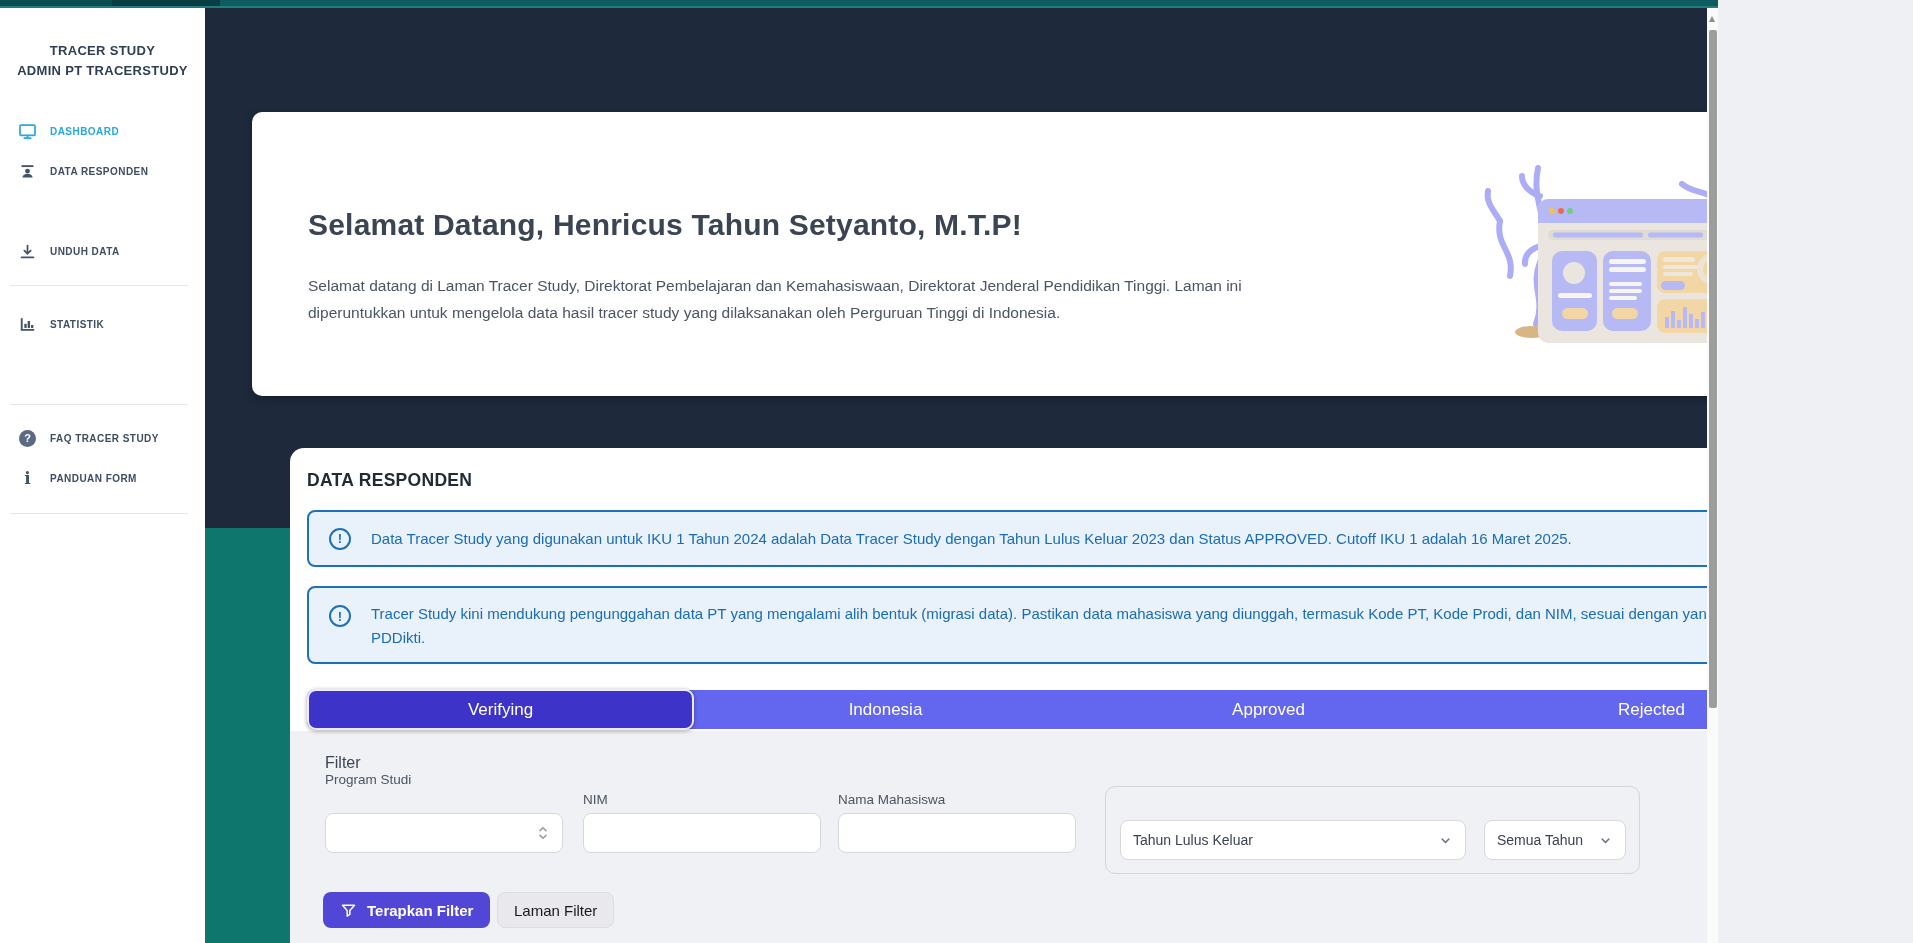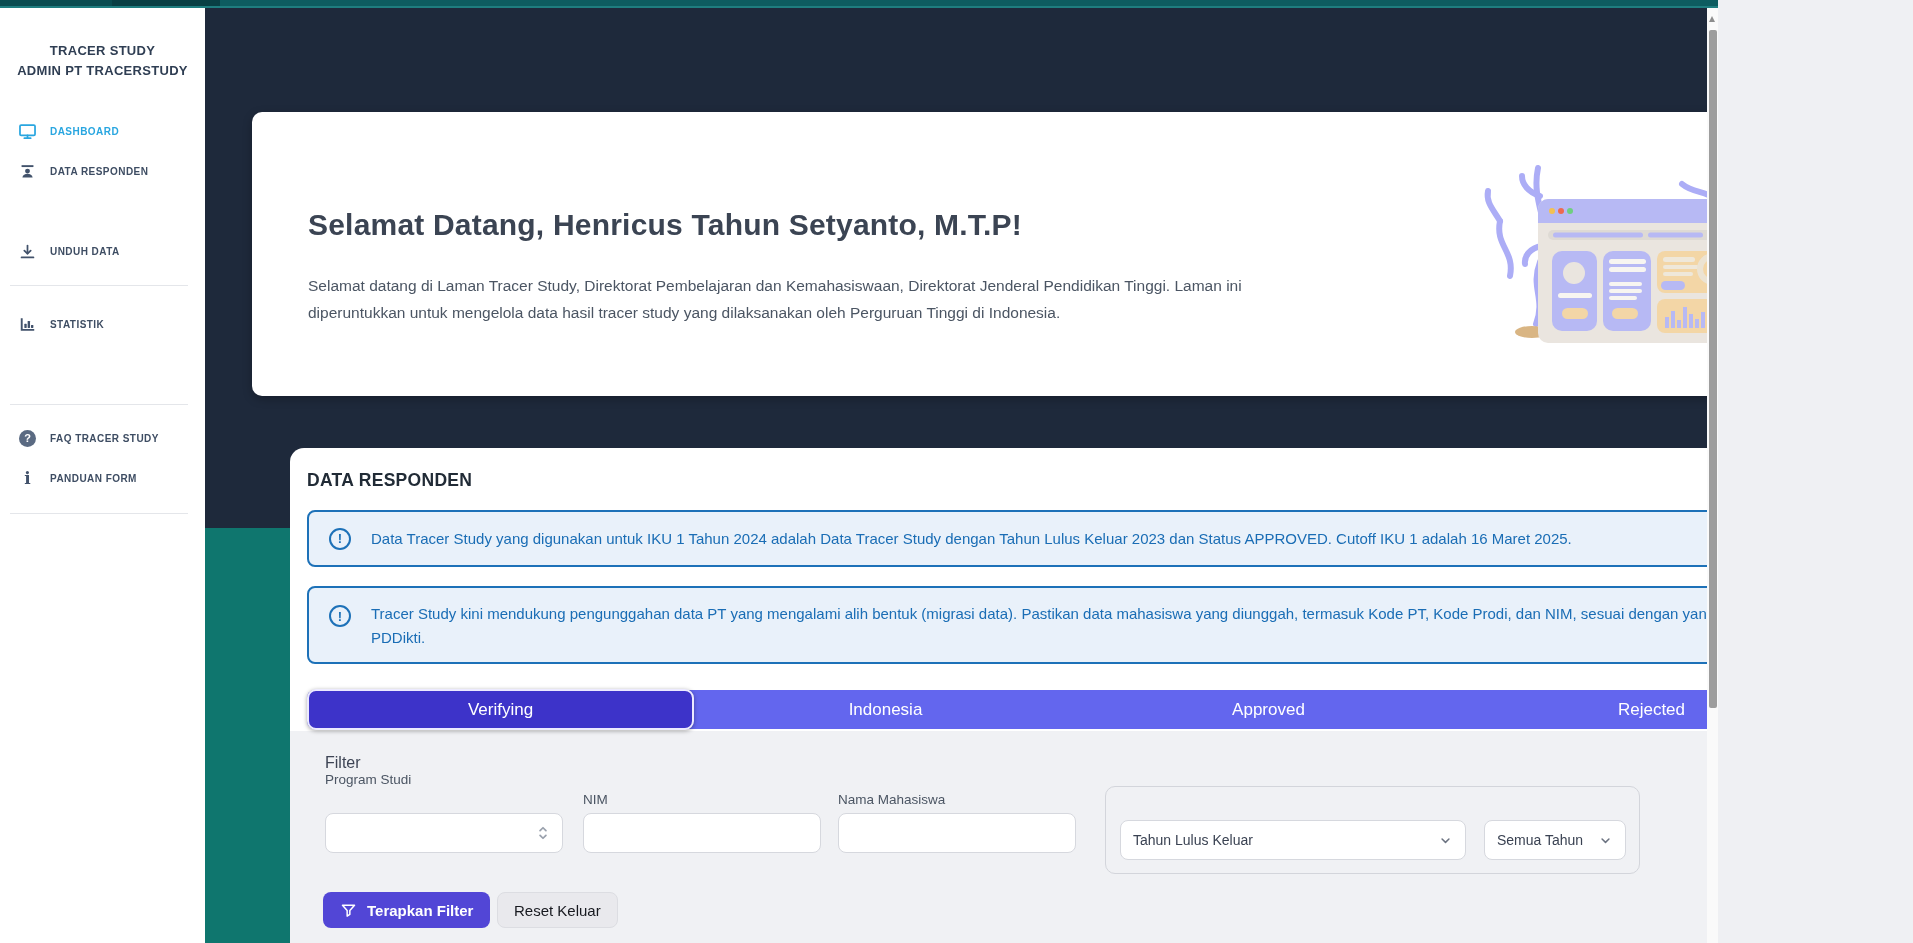--- a/index.html
+++ b/index.html
@@ -280,21 +280,21 @@
           </svg>
       </div>
     </div>
 
     <button class="btn-apply">
       <svg width="17" height="17" viewBox="0 0 24 24" fill="none" stroke="#ffffff" stroke-width="2.1" stroke-linejoin="round">
           <path d="M3.5 4.5h17l-6.6 7.6v5.4l-3.8 2.4v-7.8z"></path>
         </svg>
       <span>Terapkan Filter</span>
     </button>
-    <button class="btn-reset">Reset Keluar</button>
+    <button class="btn-reset">Laman Filter</button>
   </section>
 
   <div class="scrollbar">
     <div class="sb-arrow"></div>
     <div class="sb-thumb"></div>
   </div>
 
 </div>
 
 </body></html>

